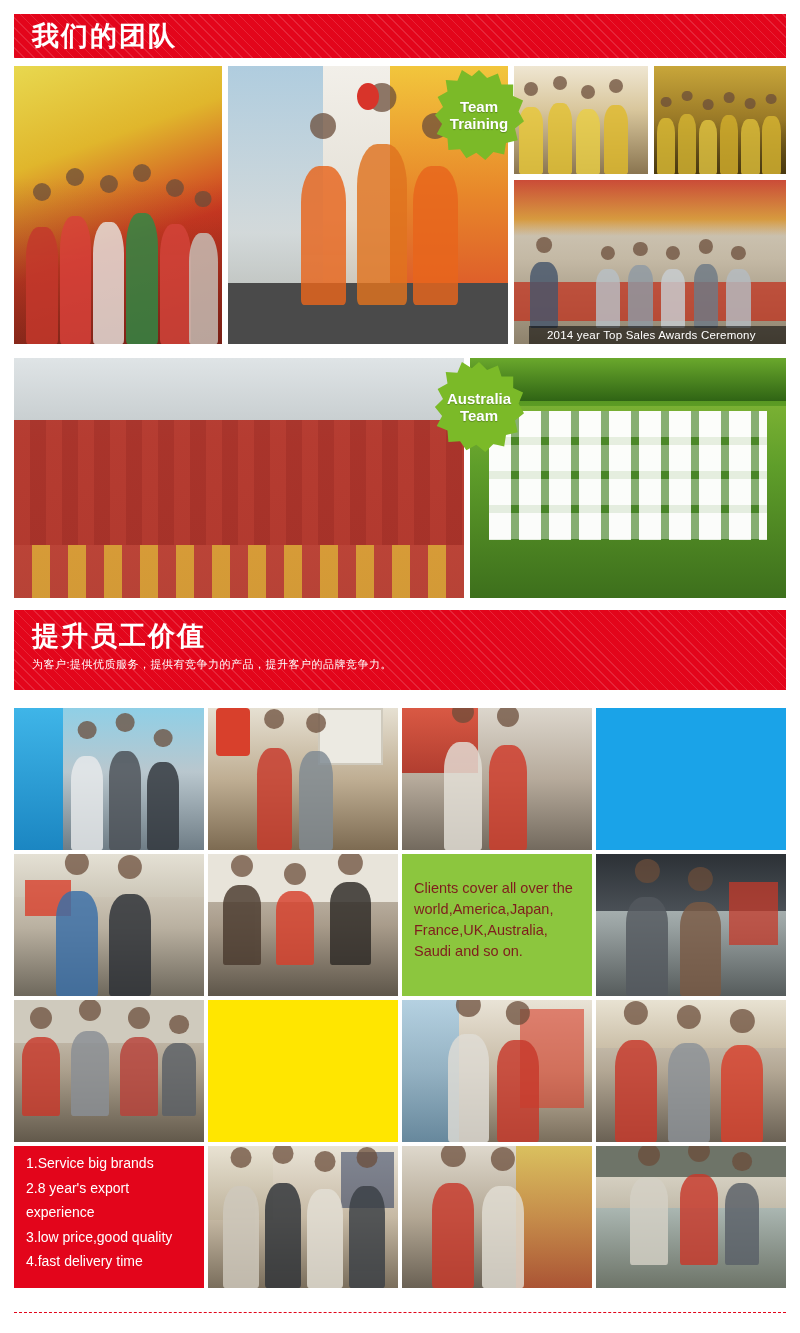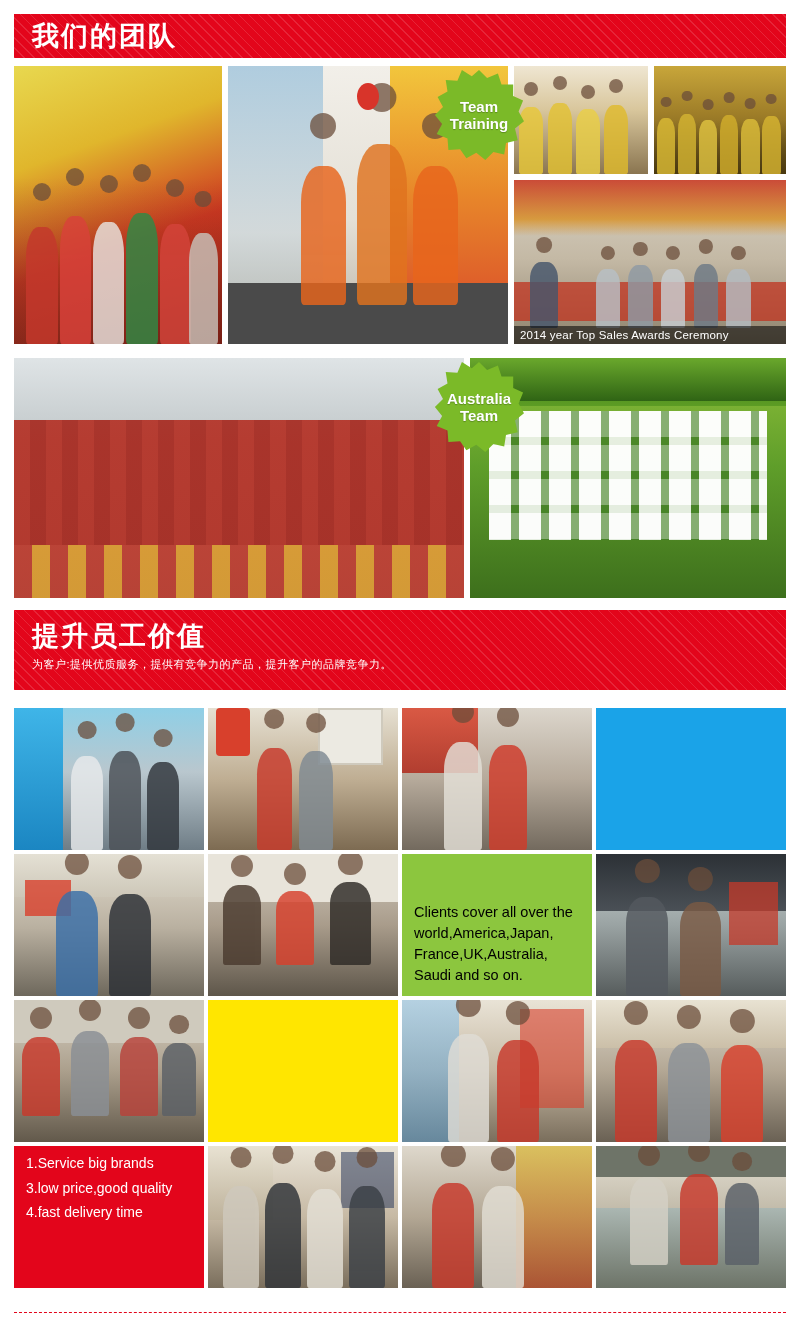--- a/index.html
+++ b/index.html
@@ -72,25 +72,25 @@
     position: absolute;
     overflow: hidden;
     background: #b9c3c9;
   }
   .tile .ph {
     position: absolute;
     inset: 0;
   }
   .caption-bar {
     position: absolute;
-    left: 0; right: 0; bottom: 0;
+    left: 15px; right: 0; bottom: 0;
     background: rgba(0,0,0,0.55);
     color: #fff;
     font-size: 11.5px;
-    padding: 3px 6px;
+    padding: 3px 18px;
     letter-spacing: .2px;
   }
 
   
   .badge {
     position: absolute;
     width: 90px; height: 90px;
     z-index: 20;
     display: flex;
     align-items: center;
@@ -116,24 +116,23 @@
     font-weight: bold;
     font-size: 15px;
     line-height: 1.15;
     text-shadow: 0 1px 1px rgba(0,0,0,.25);
   }
 
   
   .flat { position: absolute; }
   .flat-text {
     position: absolute;
-    color: #000000;
+    color: #7f1d1d;
     font-size: 14.5px;
     line-height: 1.45;
-    margin-top: 24px;
   }
   .list-text {
     position: absolute;
     color: #fff;
     font-size: 14px;
     line-height: 1.75;
   }
 
   
   .dashed-rule {
@@ -349,20 +348,21 @@
     <div class="ph p-showroom"></div>
     <div class="ph" style="left:0;top:0;right:0;height:34%;background:linear-gradient(180deg,#e8e2d2,#cbbfa8);"></div>
     <div class="fig" style="left:10%;width:22%;height:72%;background:#c8392b;"></div>
     <div class="fig" style="left:38%;width:22%;height:70%;background:#8c9298;"></div>
     <div class="fig" style="left:66%;width:22%;height:68%;background:#d8402c;"></div>
   </div>
 
   <div class="flat" style="left:14px;top:1146px;width:190px;height:142px;background:#e3051b;">
     <div class="list-text" style="left:12px;top:5px;right:8px;">
       <div>1.Service big brands</div>
+      <div>2.8 year's export experience</div>
       <div>3.low price,good quality</div>
       <div>4.fast delivery time</div>
     </div>
   </div>
   <div class="tile" style="left:208px;top:1146px;width:190px;height:142px;">
     <div class="ph p-booth"></div>
     <div class="ph" style="left:0;top:0;width:34%;height:52%;background:linear-gradient(180deg,#e8e2d2,#bdb19a);"></div>
     <div class="ph" style="left:70%;top:4%;width:28%;height:40%;background:#2b3a5c;opacity:.55;"></div>
     <div class="fig" style="left:8%;width:19%;height:72%;background:#cfc9bd;"></div>
     <div class="fig" style="left:30%;width:19%;height:74%;background:#2f3338;"></div>

